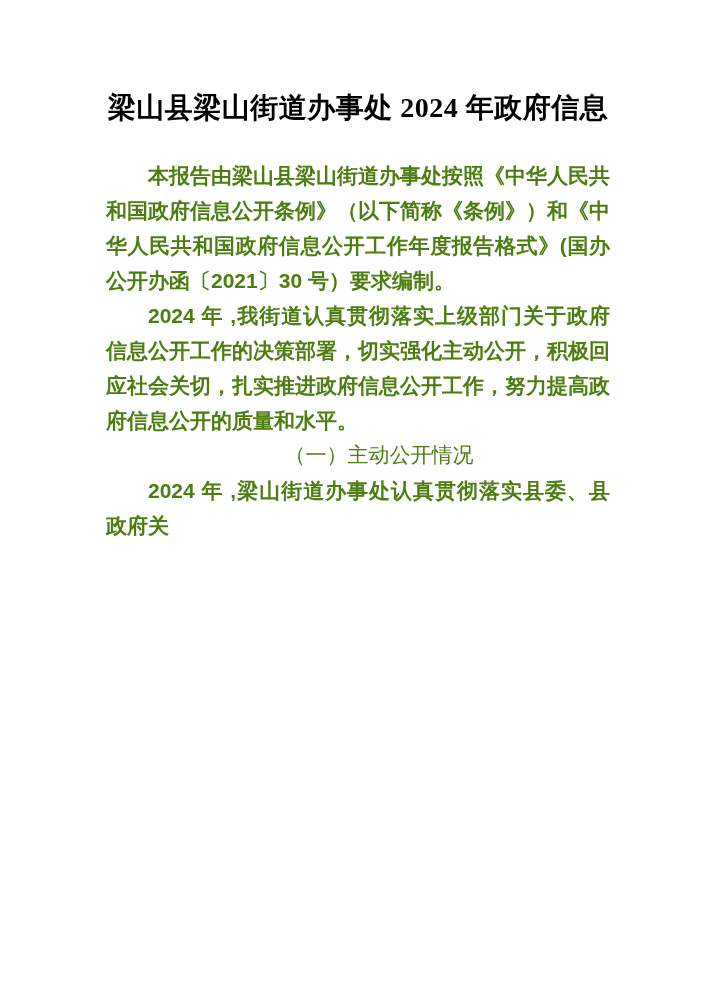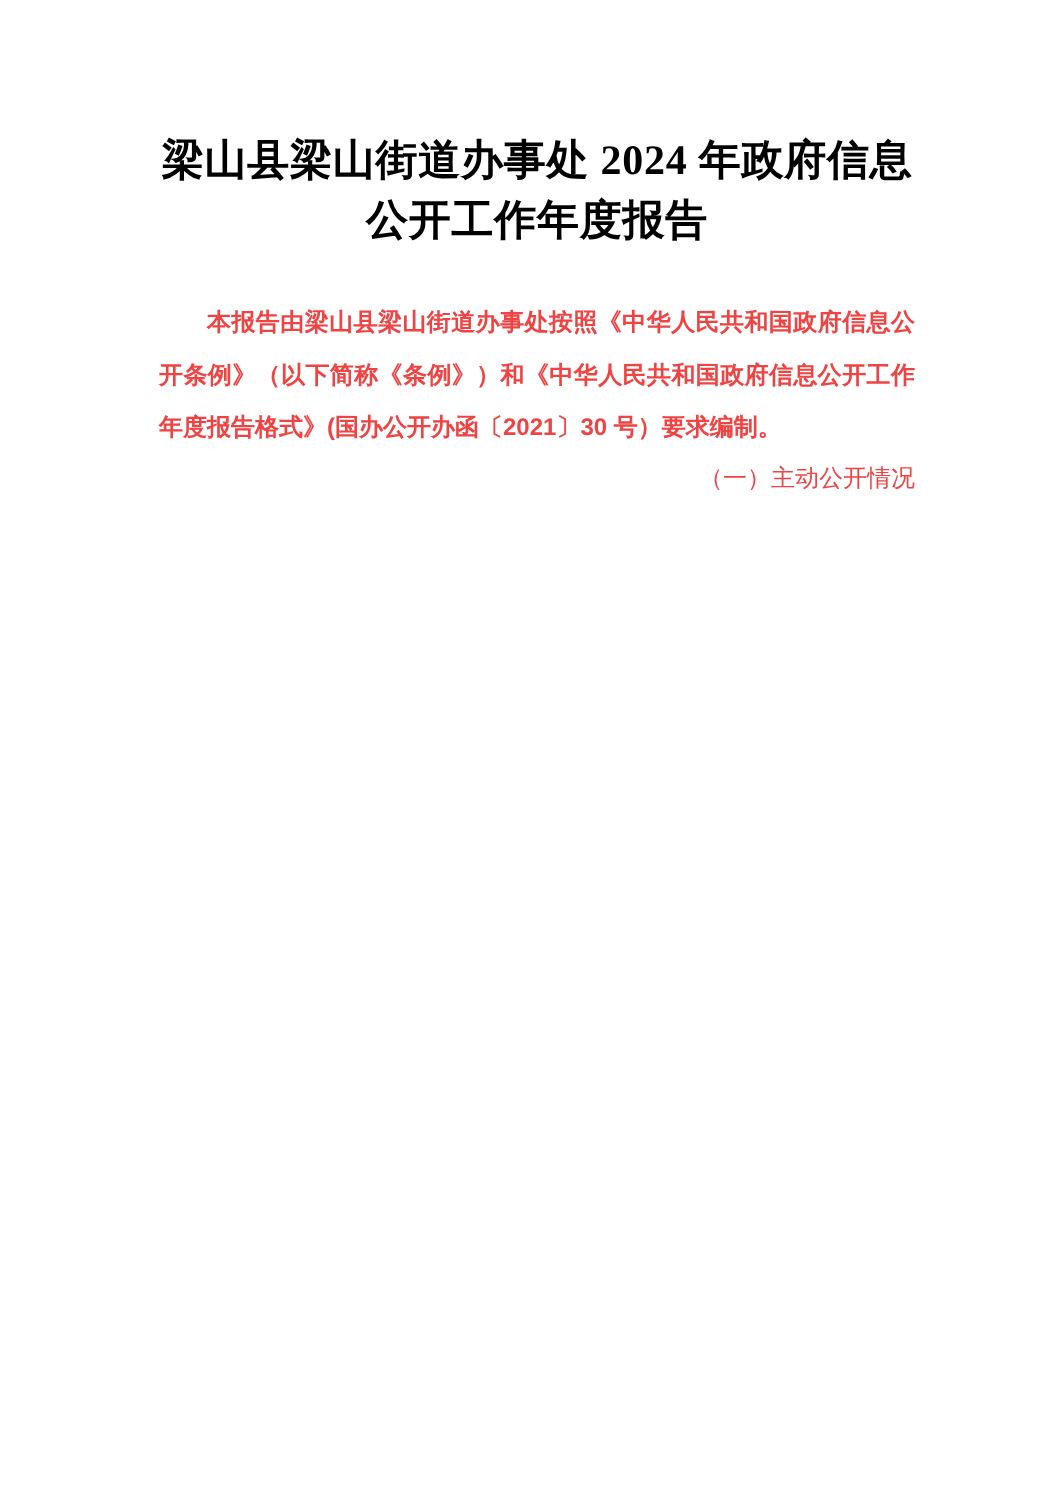--- a/index.html
+++ b/index.html
@@ -30,44 +30,45 @@
     .title-line {
       display: block;
     }
     .doc-body {
       width: 100%;
     }
     .para {
       margin: 0;
       font-family: "Liberation Sans", "DejaVu Sans", sans-serif;
       font-weight: 700;
-      font-size: 16px;
+      font-size: 21px;
       line-height: 35px;
       text-align: justify;
       text-indent: 2em;
-      color: #ef4444;
+      color: #4d7c0f;
       word-break: break-word;
     }
     .para.heading1 {
       text-align: left;
     }
     .para.heading2 {
-      font-family: Liberation Mono, monospace;
+      font-family: Liberation Serif, serif;
       font-weight: 400;
-      text-align: right;
+      text-align: center;
     }
   </style>
 </head>
 <body>
 
 <div class="page">
 
   <h1 class="doc-title">
     <span class="title-line">梁山县梁山街道办事处 2024 年政府信息</span>
-    <span class="title-line">公开工作年度报告</span>
   </h1>
 
   <main class="doc-body">
     <p class="para body">本报告由梁山县梁山街道办事处按照《中华人民共和国政府信息公开条例》（以下简称《条例》）和《中华人民共和国政府信息公开工作年度报告格式》(国办公开办函〔2021〕30 号）要求编制。</p>
+    <p class="para body">2024 年 ,我街道认真贯彻落实上级部门关于政府信息公开工作的决策部署，切实强化主动公开，积极回应社会关切，扎实推进政府信息公开工作，努力提高政府信息公开的质量和水平。</p>
     <p class="para heading2">（一）主动公开情况</p>
+    <p class="para body">2024 年 ,梁山街道办事处认真贯彻落实县委、县政府关</p>
   </main>
 
 </div>
 
 </body></html>

